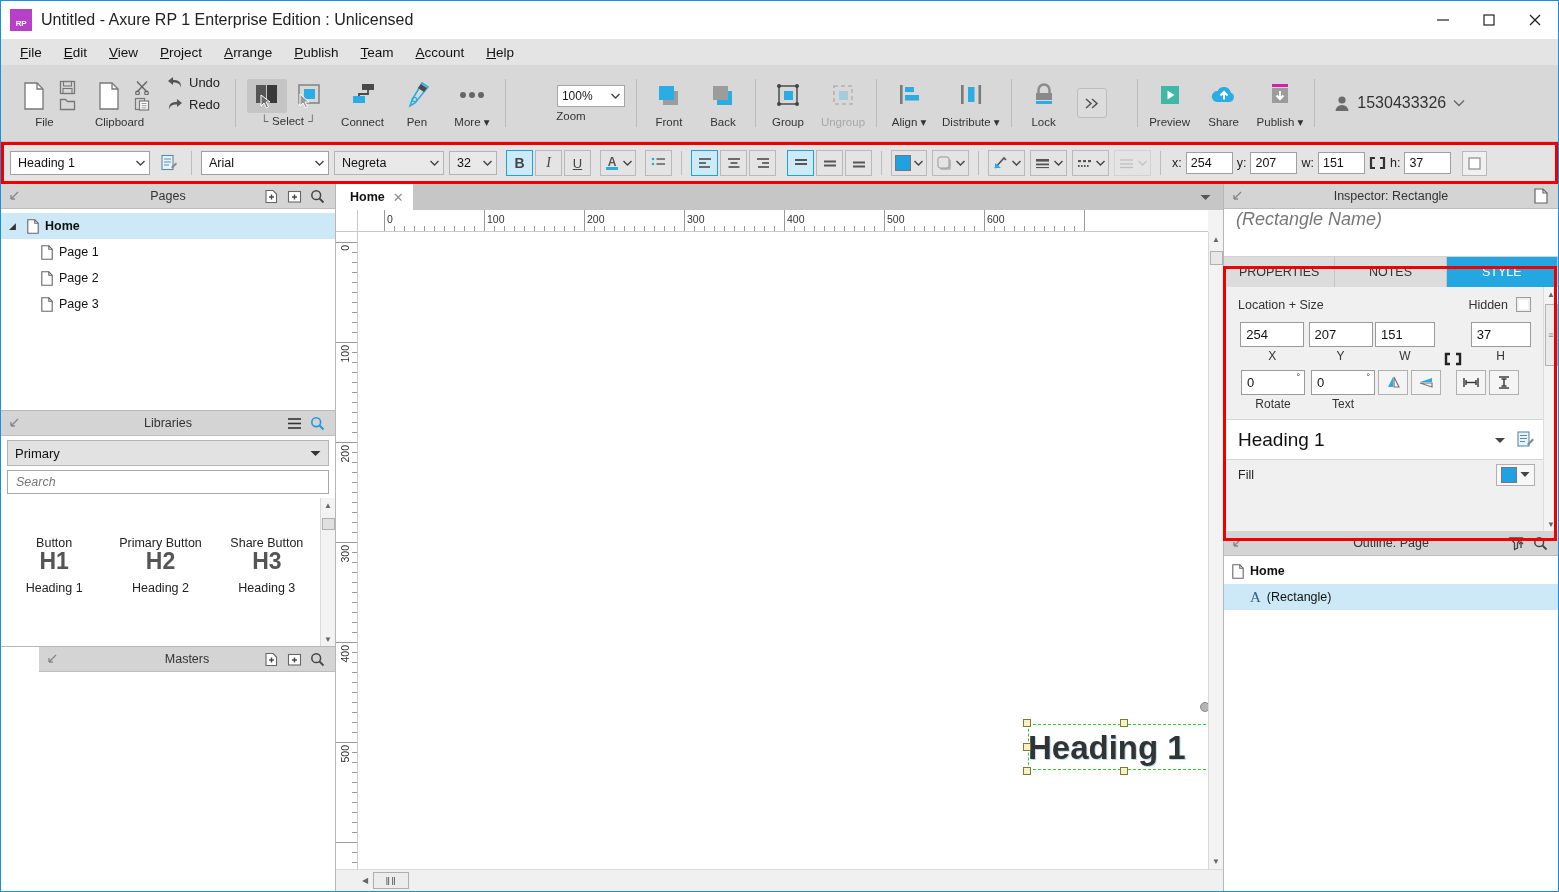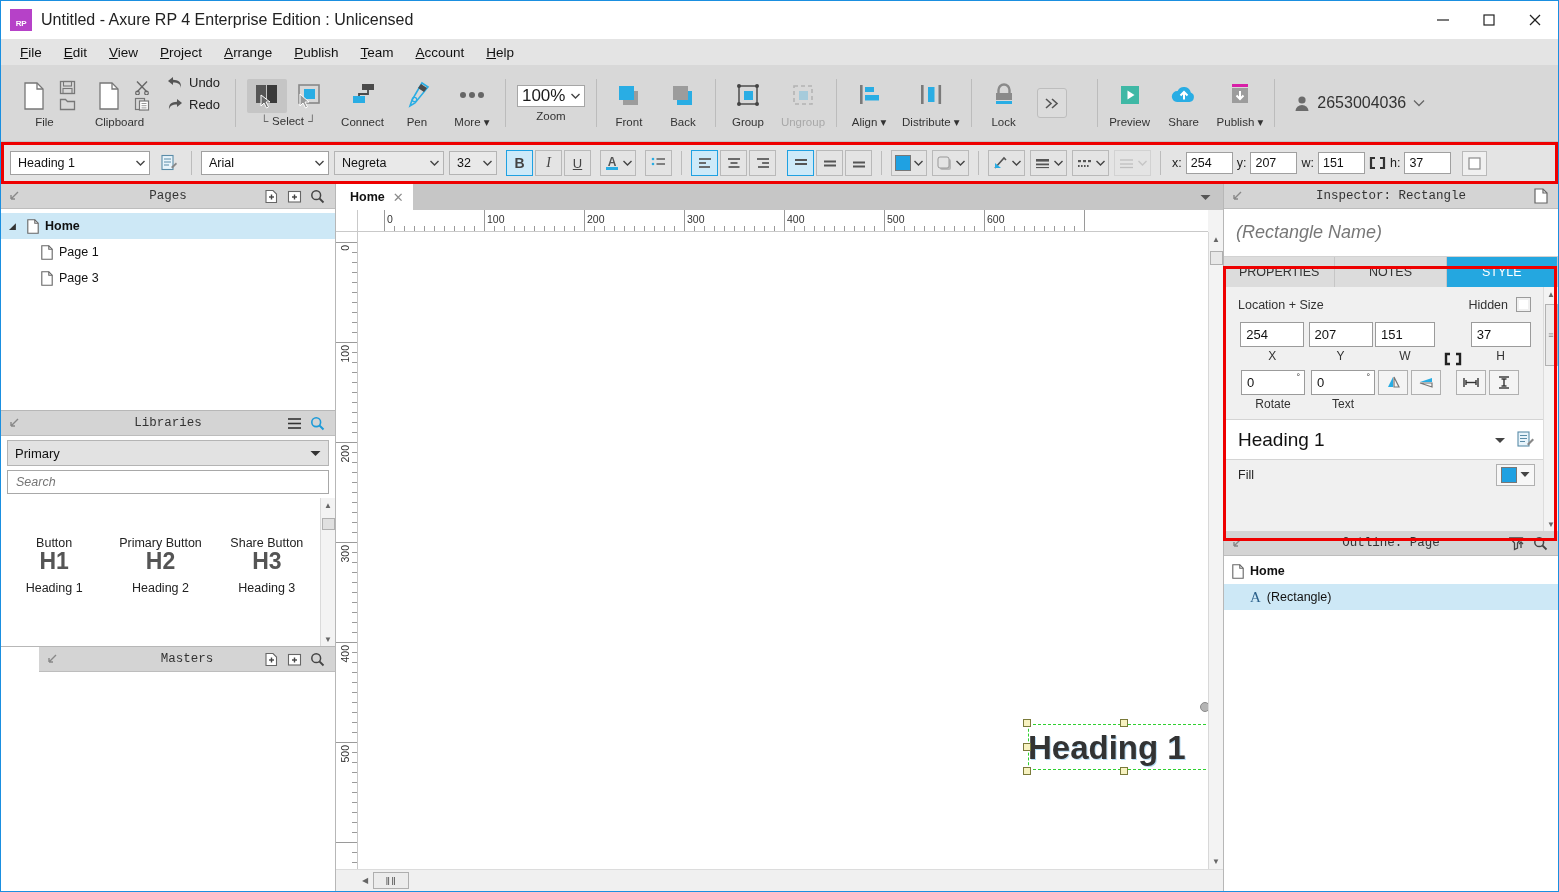--- a/index.html
+++ b/index.html
@@ -68,21 +68,21 @@
   .rb-label.dim { color: #a8a8a8; }
   .rb-sep { width: 1px; background: #bcbcbc; margin: 14px 5px; }
   .rb-btn { display:flex; flex-direction:column; align-items:center; justify-content:center;
             padding: 2px 5px; border-radius:2px; min-width: 42px; }
   .rb-btn.active { background: #c5c5c5; }
   .icon-svg { display:block; }
   .undo-redo { display:flex; flex-direction:column; gap: 3px; justify-content:center; }
   .ur-row { display:flex; align-items:center; gap:6px; font-size:13px; color:#222; padding:2px 4px;}
   .zoom-box {
     width: 68px; height: 22px; background:#fff; border:1px solid #a6a6a6;
-    display:flex; align-items:center; padding: 0 4px; font-size:17px;
+    display:flex; align-items:center; padding: 0 4px; font-size:12px;margin-left:40px;
   }
   .zoom-box .caret { margin-left:auto; }
   .select-caps { display:flex; align-items:center; gap:4px; font-size:11.5px; color:#333; margin-top:2px;}
   .chev-btn {
     width:30px; height:30px; border:1px solid #bdbdbd; border-radius:3px;
     display:flex; align-items:center; justify-content:center; color:#555;
     font-size:15px; background:#dcdcdc;
   }
   .account {
     display:flex; align-items:center; gap:7px; font-size:16px; color:#333;
@@ -130,21 +130,21 @@
                display:flex;align-items:center;justify-content:center;}
 
   
   .body { flex: 1 1 auto; display: flex; min-height: 0; background:#f0f0f0; }
 
   
   .left-col { width: 335px; flex: 0 0 335px; display:flex; flex-direction:column;
               border-right: 1px solid #b7b7b7; background:#fff; }
   .panel-header {
     height: 25px; background:#d4d4d4; display:flex; align-items:center;
-    border-bottom:1px solid #bdbdbd; position:relative; flex:0 0 25px;font-family:Liberation Mono, monospace;
+    border-bottom:1px solid #bdbdbd; position:relative; flex:0 0 25px;
   }
   .panel-header .ph-title {
     position:absolute; left:0; right:0; text-align:center; font-size:12.5px; color:#333;
     pointer-events:none;
   }
   .ph-collapse { width: 26px; display:flex; align-items:center; justify-content:center; color:#888; }
   .ph-actions { margin-left:auto; display:flex; align-items:center; gap:8px; padding-right:10px; z-index:2;}
 
   .tree { padding-top: 4px; font-size: 12.5px; }
   .tree-row { height: 26px; display:flex; align-items:center; padding-left: 8px; gap:6px; }
@@ -234,21 +234,21 @@
   .sel-box { position:absolute; inset:0; border:1px dashed #2fd12f; }
   .handle { position:absolute; width:8px; height:8px; background:#f7f2c0; border:1px solid #7a7a3a; }
   .rot-handle { position:absolute; width:10px; height:10px; border-radius:50%; background:#b4b4b4;
                 border:1px solid #8a8a8a; }
 
   
   .right-col { width: 335px; flex: 0 0 335px; display:flex; flex-direction:column;
                border-left:1px solid #b7b7b7; background:#f0f0f0; }
   .inspector { flex: 0 0 347px; display:flex; flex-direction:column; position:relative; }
   .insp-name {
-    height: 48px; background:#fff; display:flex; align-items:center; padding-left:12px;
+    height: 48px; background:#fff; display:flex; align-items:flex-start; padding-left:12px;
     font-size:18px; font-style:italic; color:#777; border-bottom:1px solid #d2d2d2;
   }
   .insp-tabs-wrap { position:relative; }
   .insp-tabs { display:flex; height:30px; }
   .insp-tab { flex:1 1 0; display:flex; align-items:center; justify-content:center;
               font-size:12.5px; color:#333; background:#dcdcdc; border-right:1px solid #c6c6c6;}
   .insp-tab.active { background:#24a7e0; color:#fff; }
   .style-body { flex:1 1 auto; background:#f0f0f0; display:flex; min-height:0; }
   .style-inner { flex:1 1 auto; padding: 10px 12px 0 14px; min-width:0; }
   .sec-title-row { display:flex; align-items:center; font-size:12.5px; color:#333; margin-bottom:10px; }
@@ -294,21 +294,21 @@
 </style>
 </head>
 <body>
 
 <div class="app">
 
   <div class="titlebar">
     <div class="app-logo">
       <span>RP</span>
     </div>
-    <div class="title-text">Untitled - Axure RP 4 Enterprise Edition : Unlicensed</div>
+    <div class="title-text">Untitled - Axure RP 1 Enterprise Edition : Unlicensed</div>
     <div class="win-controls">
       <div class="win-btn">
         <svg class="icon-svg" width="14" height="14" viewBox="0 0 14 14">
             <line x1="1" y1="7" x2="13" y2="7" stroke="#222" stroke-width="1.2"></line>
           </svg>
       </div>
       <div class="win-btn">
         <svg class="icon-svg" width="14" height="14" viewBox="0 0 14 14">
             <rect x="2" y="2" width="10" height="10" fill="none" stroke="#222" stroke-width="1.2"></rect>
           </svg>
@@ -607,21 +607,21 @@
     <div class="rb-sep"></div>
 
     <div class="rb-group" style="justify-content:center;">
       <div class="account">
         <span>
           <svg class="icon-svg" width="16" height="17" viewBox="0 0 16 17">
               <circle cx="8" cy="5" r="3.6" fill="#6b6b6b"></circle>
               <path d="M1.5 16 a6.5 6 0 0 1 13 0 Z" fill="#6b6b6b"></path>
             </svg>
         </span>
-        <span>2653004036</span>
+        <span>1530433326</span>
         <span>
           <svg class="icon-svg" width="12" height="8" viewBox="0 0 12 8">
               <path d="M1 1.5 L6 6.5 L11 1.5" fill="none" stroke="#666" stroke-width="1.3"></path>
             </svg>
         </span>
       </div>
     </div>
   </div>
 
   <div class="formatbar-wrap">
@@ -922,20 +922,30 @@
           </div>
           <div class="tree-row">
             <span class="indent"></span>
             <span>
               <svg class="icon-svg" width="12" height="15" viewBox="0 0 12 15">
                   <path d="M0.8 0.8 h7 l3.4 3.4 v10 h-10.4 z" fill="#fff" stroke="#666" stroke-width="1.1"></path>
                   <path d="M7.8 0.8 v3.4 h3.4" fill="none" stroke="#666" stroke-width="1.1"></path>
                 </svg>
             </span>
             <span class="lbl">Page 1</span>
+          </div>
+          <div class="tree-row">
+            <span class="indent"></span>
+            <span>
+              <svg class="icon-svg" width="12" height="15" viewBox="0 0 12 15">
+                  <path d="M0.8 0.8 h7 l3.4 3.4 v10 h-10.4 z" fill="#fff" stroke="#666" stroke-width="1.1"></path>
+                  <path d="M7.8 0.8 v3.4 h3.4" fill="none" stroke="#666" stroke-width="1.1"></path>
+                </svg>
+            </span>
+            <span class="lbl">Page 2</span>
           </div>
           <div class="tree-row">
             <span class="indent"></span>
             <span>
               <svg class="icon-svg" width="12" height="15" viewBox="0 0 12 15">
                   <path d="M0.8 0.8 h7 l3.4 3.4 v10 h-10.4 z" fill="#fff" stroke="#666" stroke-width="1.1"></path>
                   <path d="M7.8 0.8 v3.4 h3.4" fill="none" stroke="#666" stroke-width="1.1"></path>
                 </svg>
             </span>
             <span class="lbl">Page 3</span>

